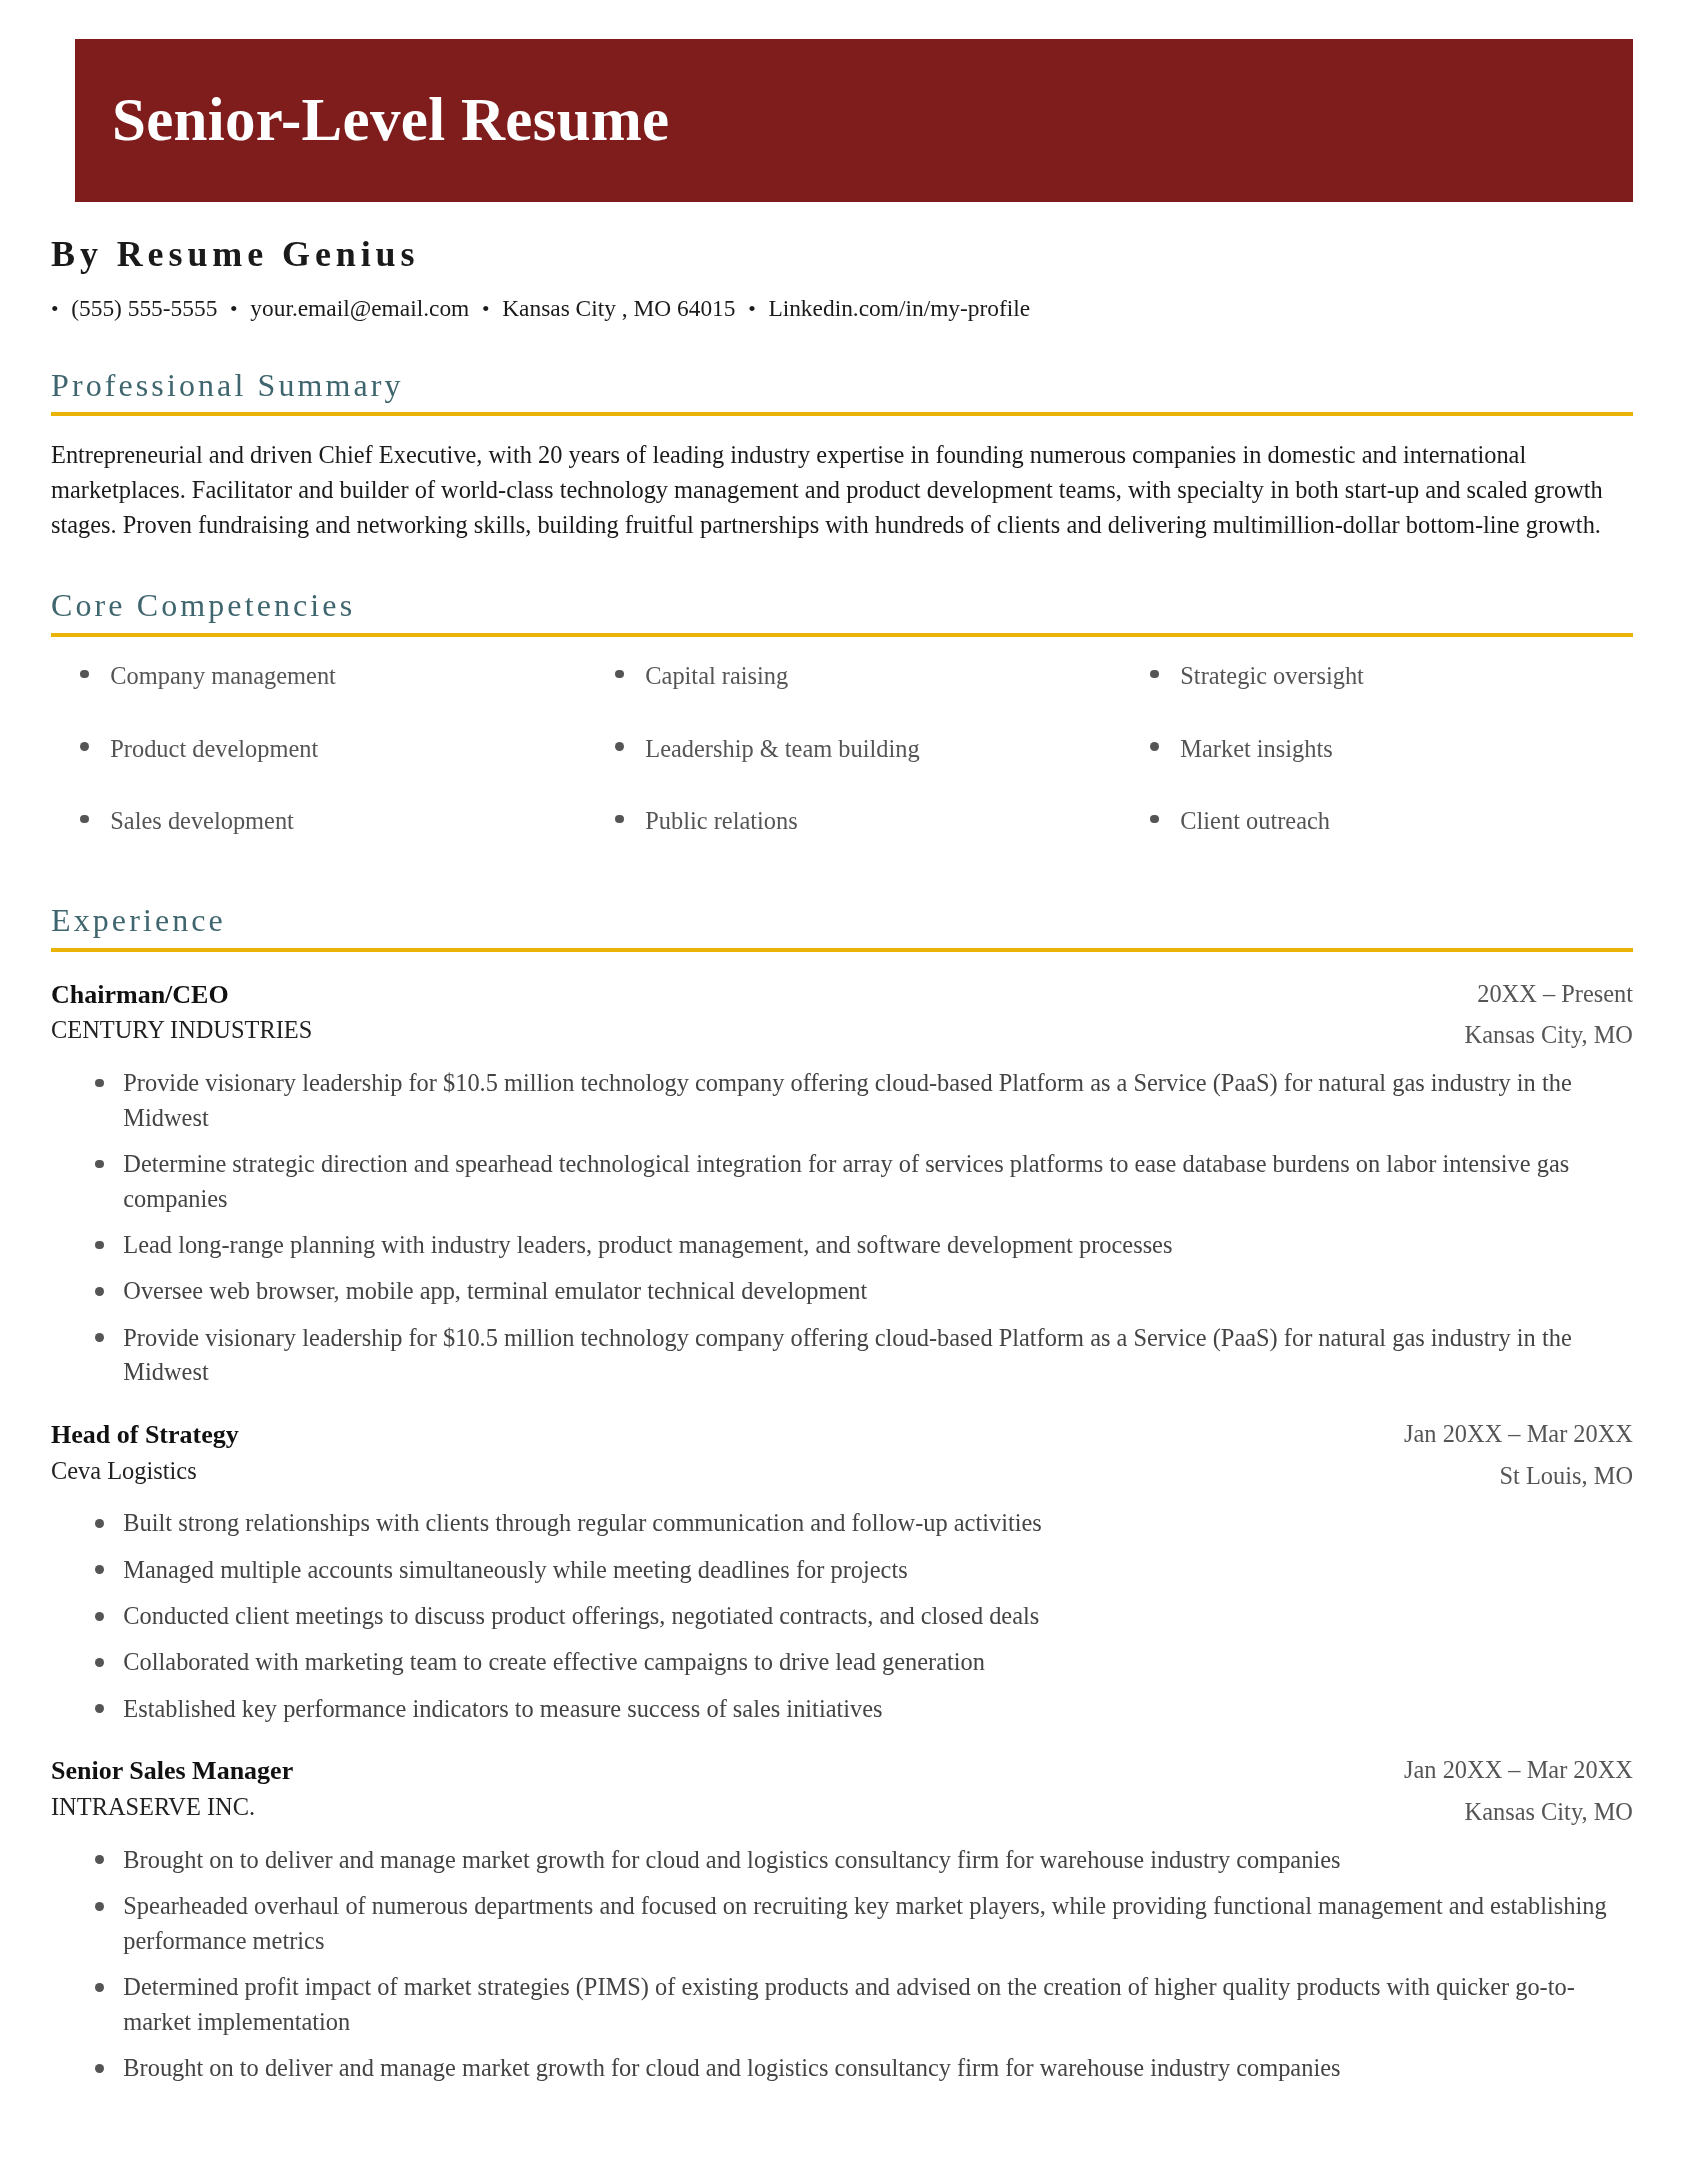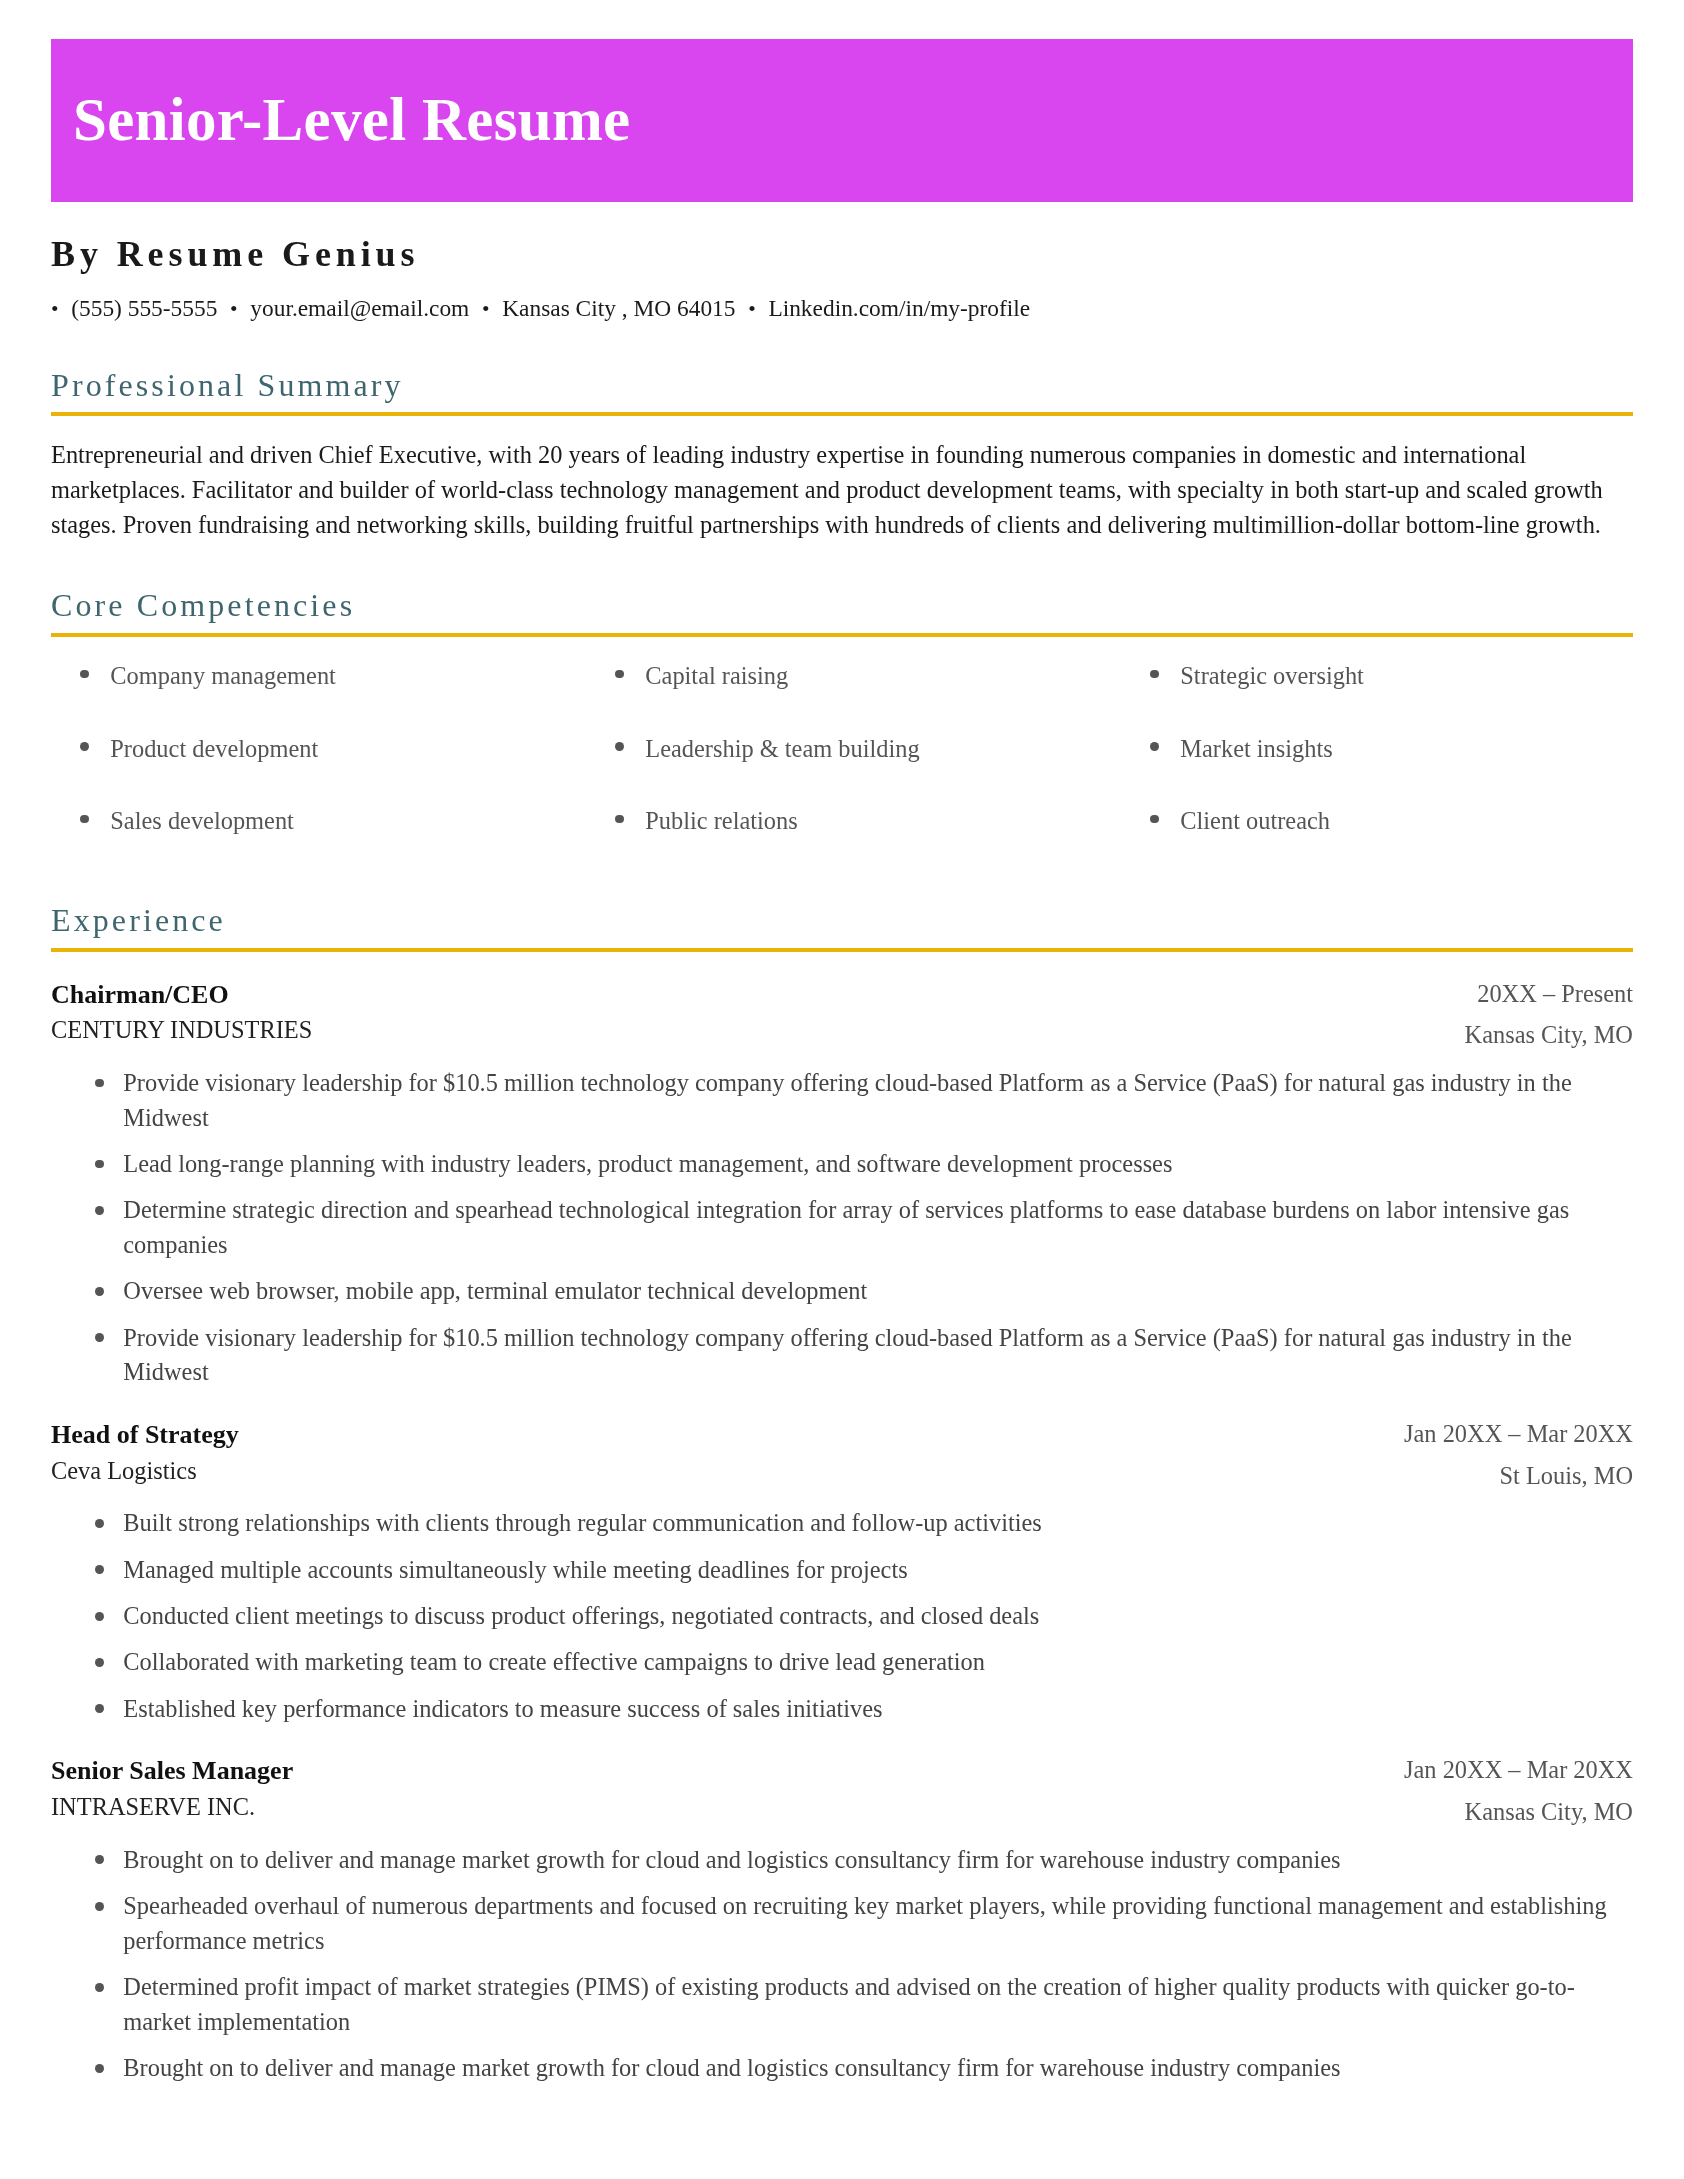--- a/index.html
+++ b/index.html
@@ -17,26 +17,26 @@
     width: 1684px;
     min-height: 2180px;
     background: #ffffff;
     box-sizing: border-box;
     padding: 0;
     position: relative;
   }
 
   
   .header-band {
-    margin: 39px 51px 0 51px;
-    background: #d946ef;
+    margin: 39px 51px 0 75px;
+    background: #7f1d1d;
     height: 163px;
     display: flex;
     align-items: center;
-    padding-left: 22px;
+    padding-left: 37px;
     box-sizing: border-box;
   }
   .header-title {
     color: #ffffff;
     font-size: 61px;
     font-weight: bold;
     letter-spacing: 0.3px;
     line-height: 1.05;
     font-family: "Liberation Serif", "DejaVu Serif", serif;
   }
@@ -264,25 +264,25 @@
               <div class="job-location">Kansas City, MO</div>
             </div>
           </div>
           <ul class="job-bullets">
             <li>
               <span class="bdot"></span>
               <span class="btxt">Provide visionary leadership for $10.5 million technology company offering cloud-based Platform as a Service (PaaS) for natural gas industry in the Midwest</span>
             </li>
             <li>
               <span class="bdot"></span>
+              <span class="btxt">Determine strategic direction and spearhead technological integration for array of services platforms to ease database burdens on labor intensive gas companies</span>
+            </li>
+            <li>
+              <span class="bdot"></span>
               <span class="btxt">Lead long-range planning with industry leaders, product management, and software development processes</span>
-            </li>
-            <li>
-              <span class="bdot"></span>
-              <span class="btxt">Determine strategic direction and spearhead technological integration for array of services platforms to ease database burdens on labor intensive gas companies</span>
             </li>
             <li>
               <span class="bdot"></span>
               <span class="btxt">Oversee web browser, mobile app, terminal emulator technical development</span>
             </li>
             <li>
               <span class="bdot"></span>
               <span class="btxt">Provide visionary leadership for $10.5 million technology company offering cloud-based Platform as a Service (PaaS) for natural gas industry in the Midwest</span>
             </li>
           </ul>

